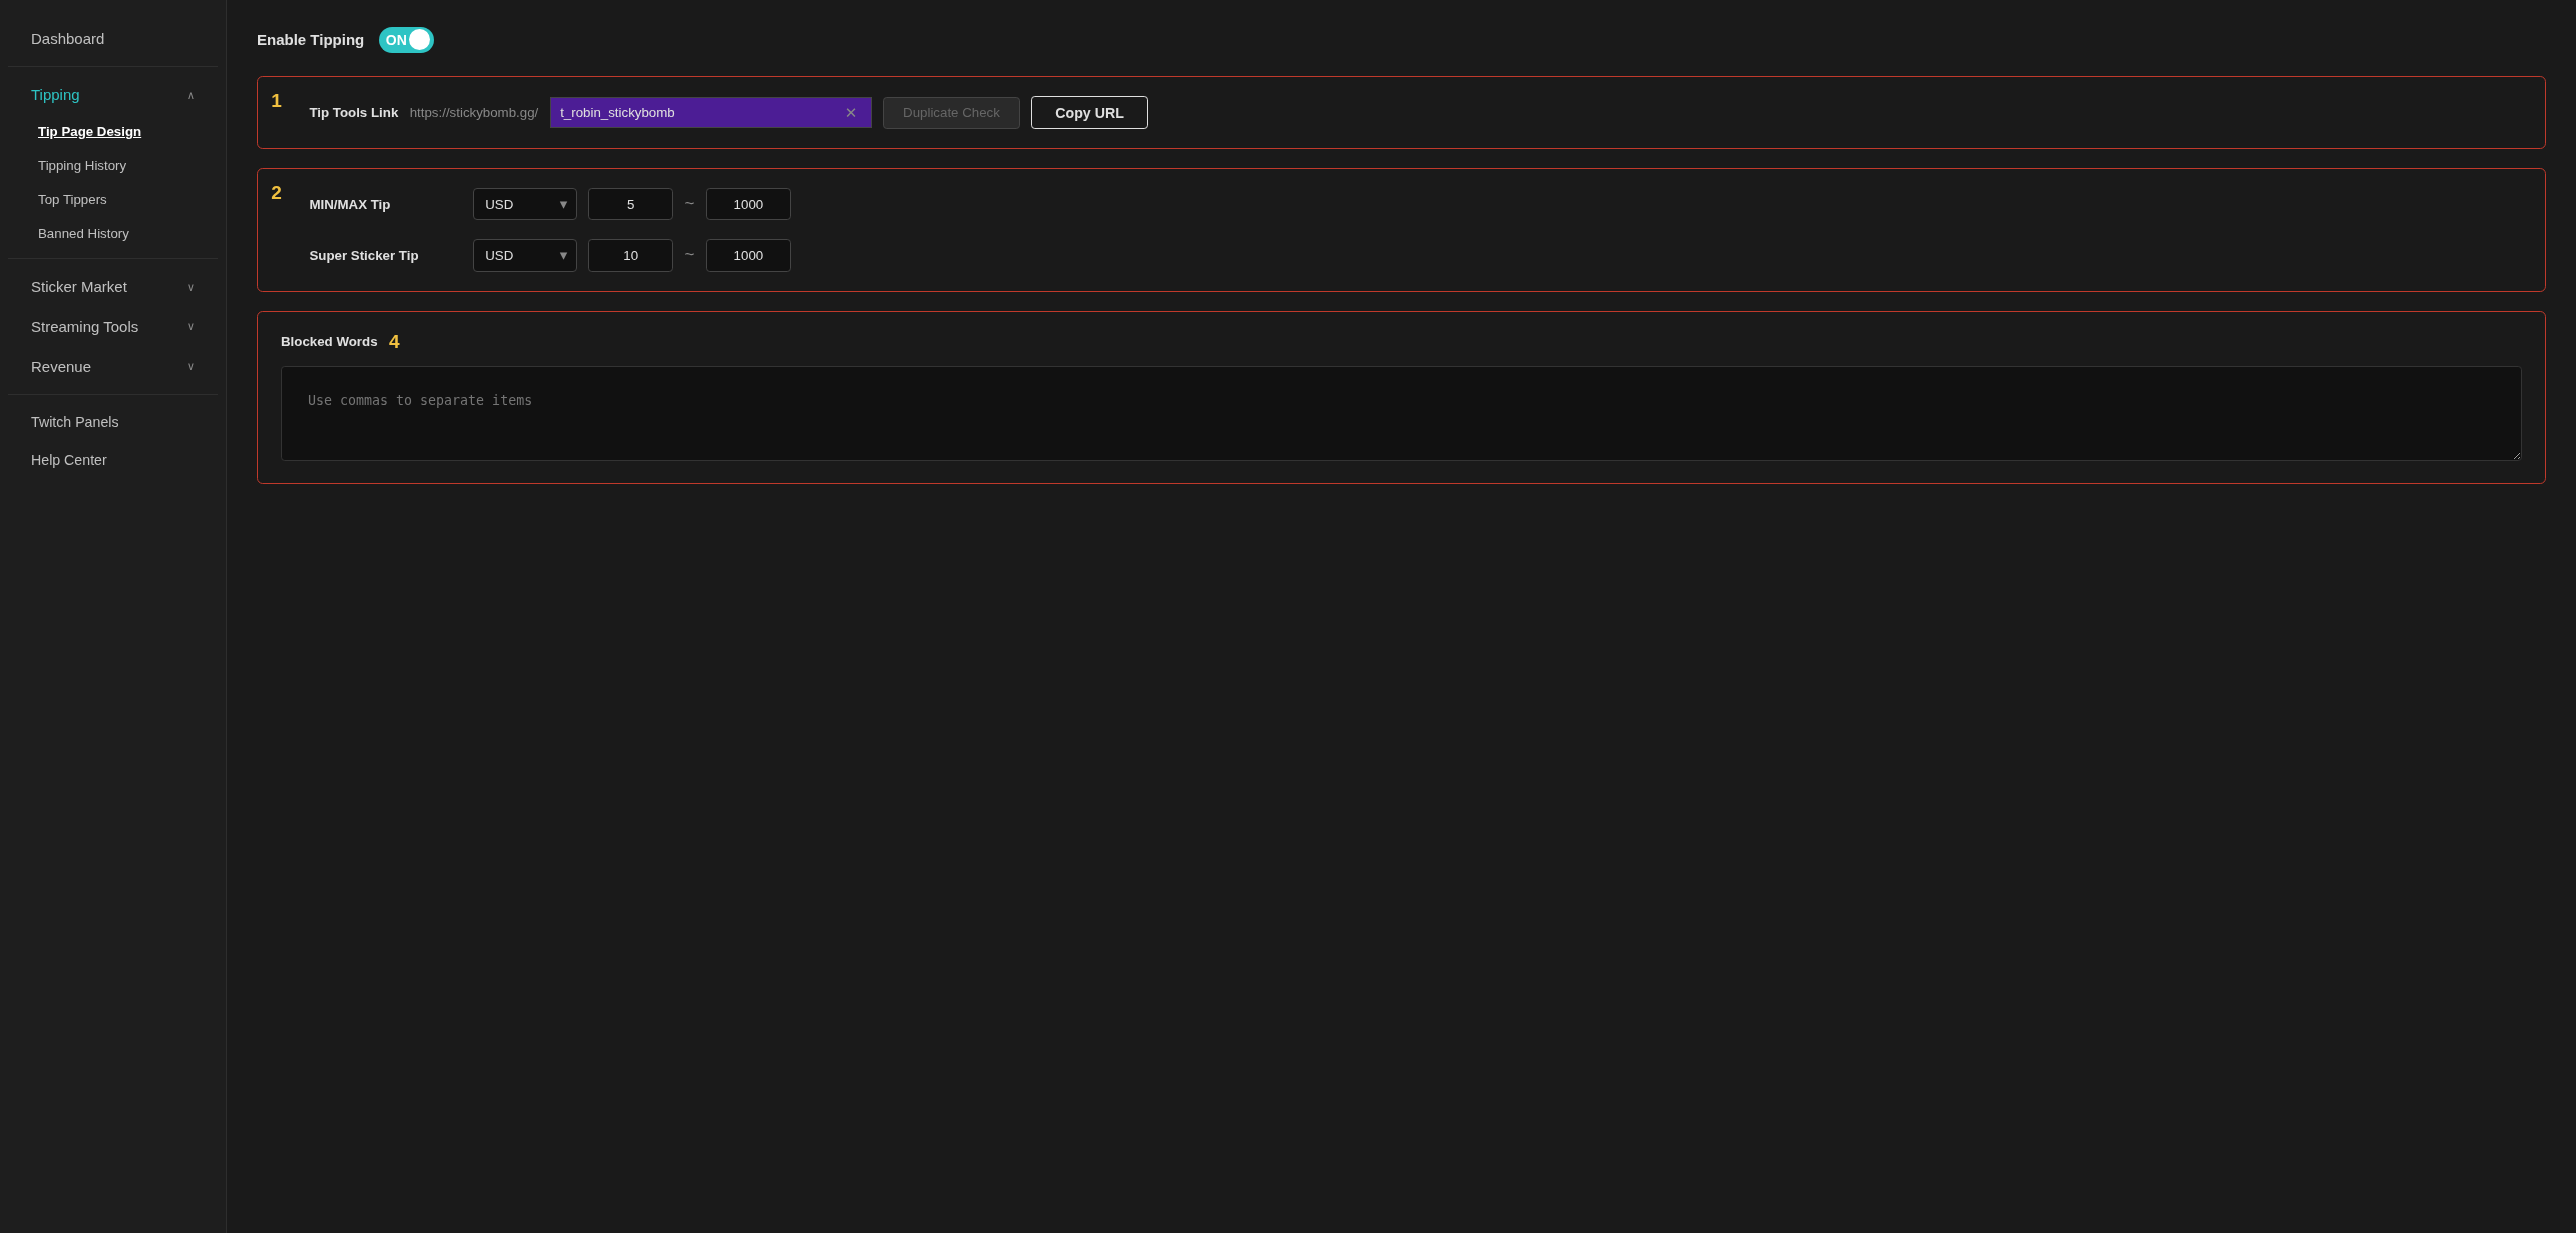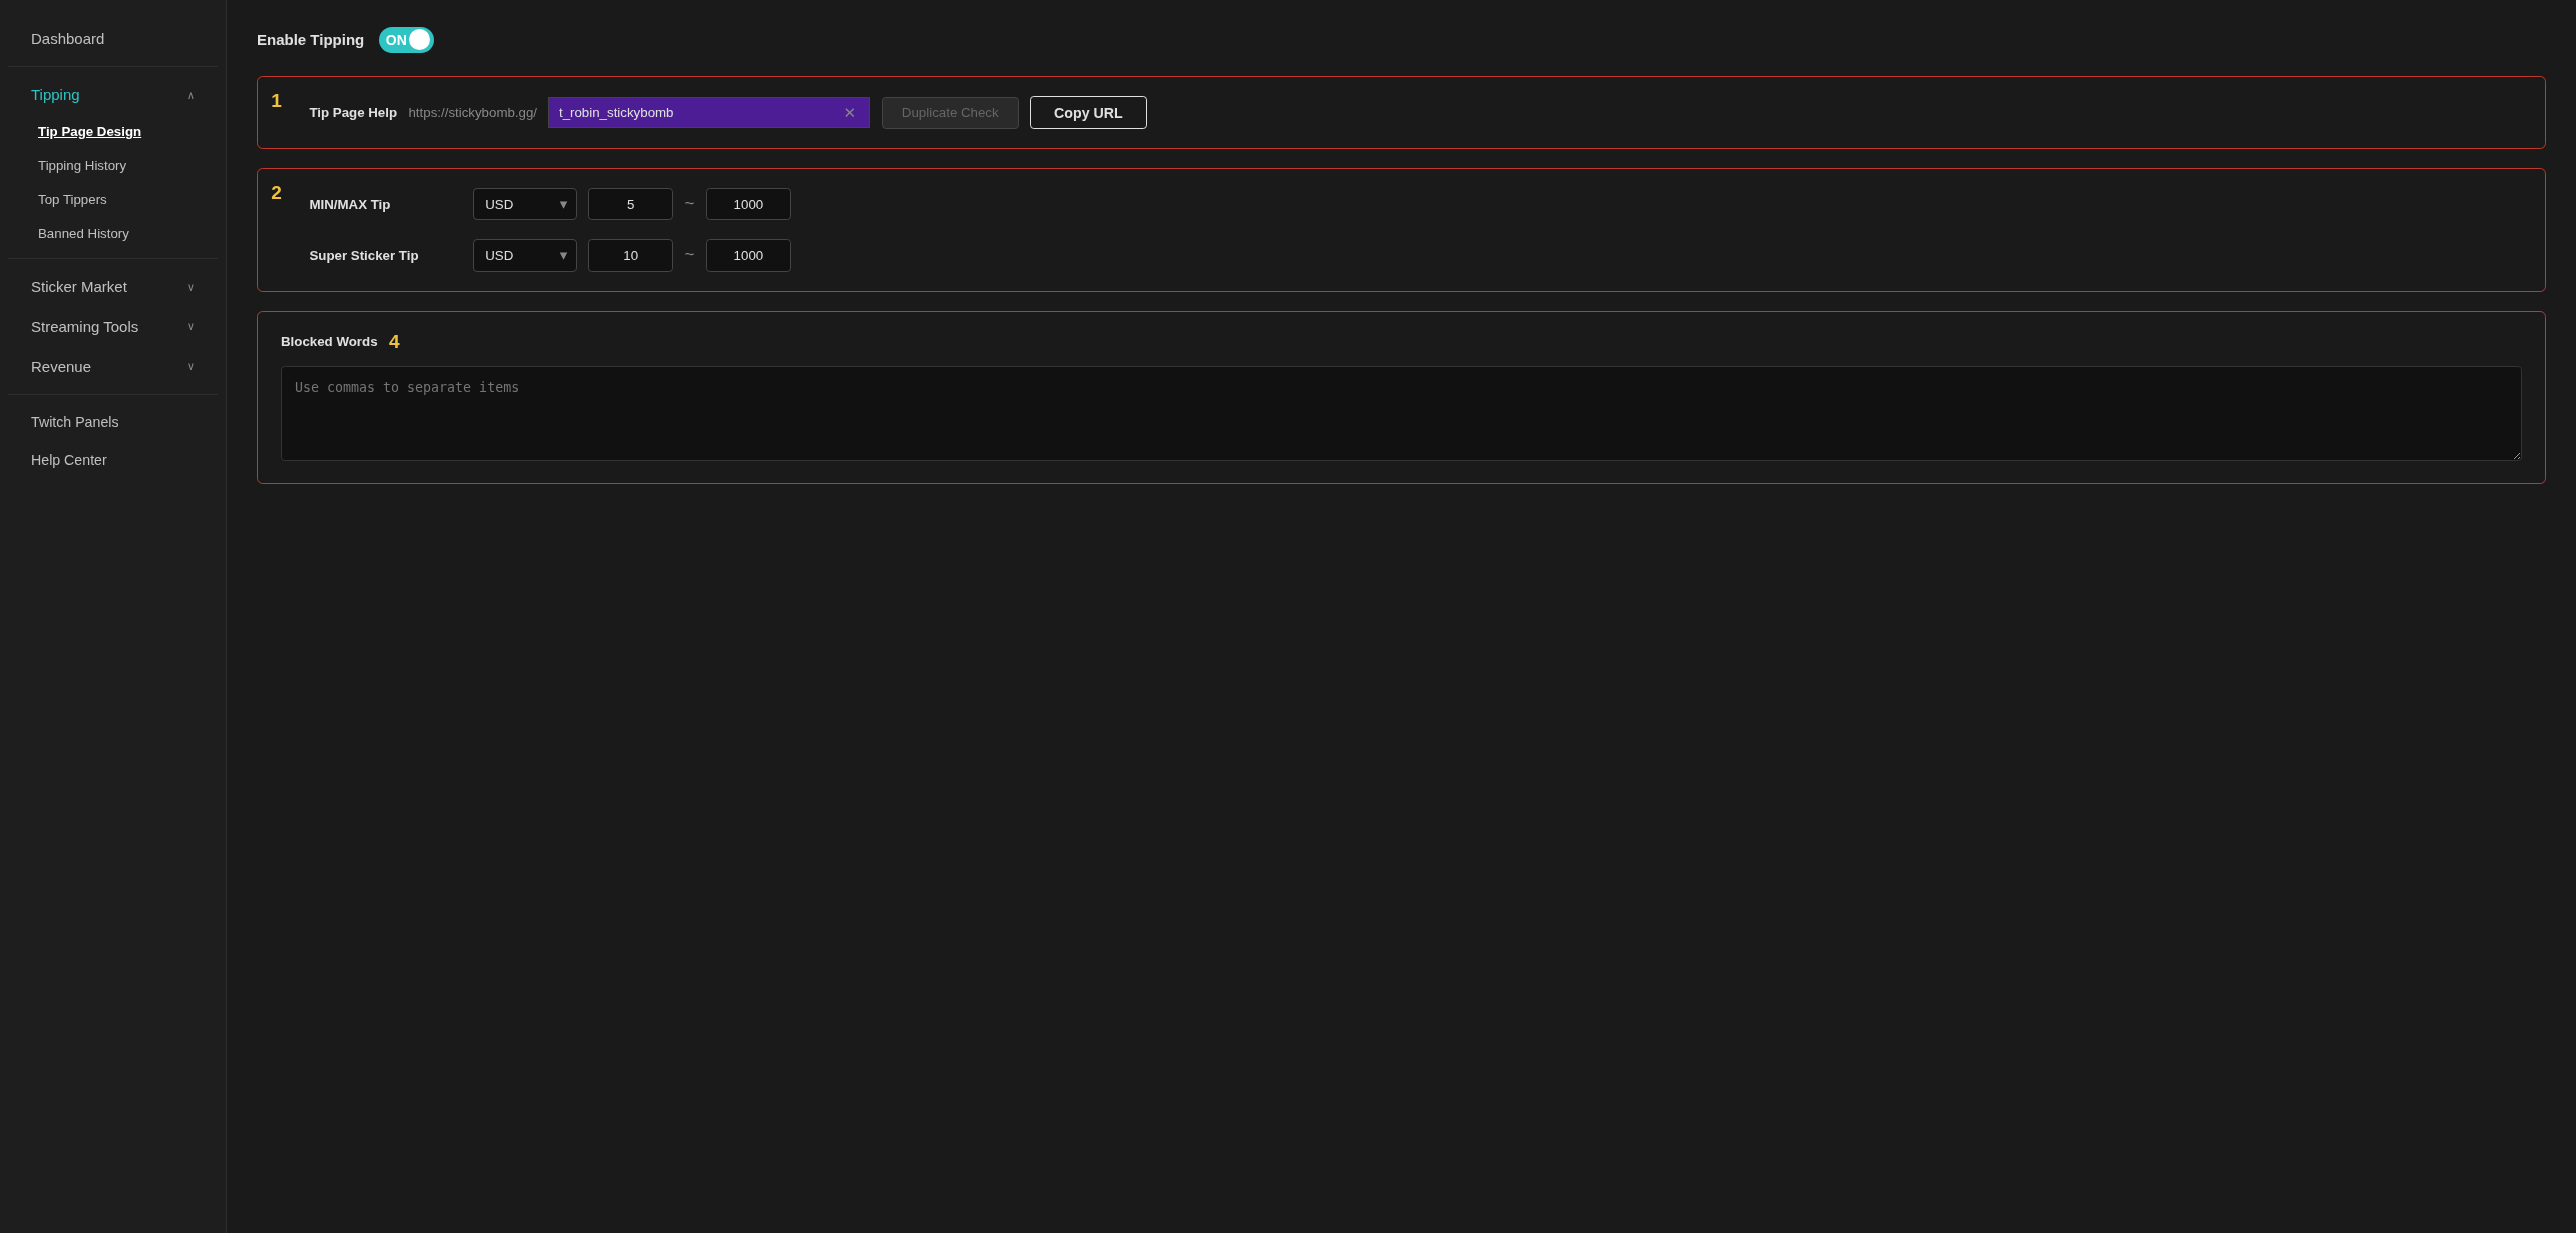--- a/index.html
+++ b/index.html
@@ -258,21 +258,21 @@
       font-weight: 700;
       color: #e0e0e0;
     }
     .blocked-input {
       width: 100%;
       background: #111;
       border: 0.9px solid #333;
       border-radius: 3.8px;
       color: #888;
       font-size: 13.3px;
-      padding: 13px;
+      padding: 26px;
       min-height: 95px;
       resize: vertical;
       outline: none;
     }
   </style>
 </head>
 <body>
 
 <div class="sidebar">
   <div class="sidebar-item dashboard">
@@ -323,21 +323,21 @@
     <span class="enable-label">Enable Tipping</span>
     <div class="toggle-pill">
       <span class="toggle-on-text">ON</span>
       <div class="toggle-knob"></div>
     </div>
   </div>
 
   <div class="section-box">
     <span class="section-number">1</span>
     <div class="tip-link-row" style="padding-left: 28.4px;">
-      <span class="tip-link-label">Tip Page Help</span>
+      <span class="tip-link-label">Tip Tools Link</span>
       <span class="tip-link-static">https://stickybomb.gg/</span>
       <div class="tip-link-input-wrapper">
         <input class="tip-link-input" type="text" value="t_robin_stickybomb" style="">
         <button class="clear-btn">✕</button>
       </div>
       <button class="dup-check-btn">
         <span>Duplicate Check</span>
       </button>
       <button class="copy-url-btn">
         <span>Copy URL</span>

